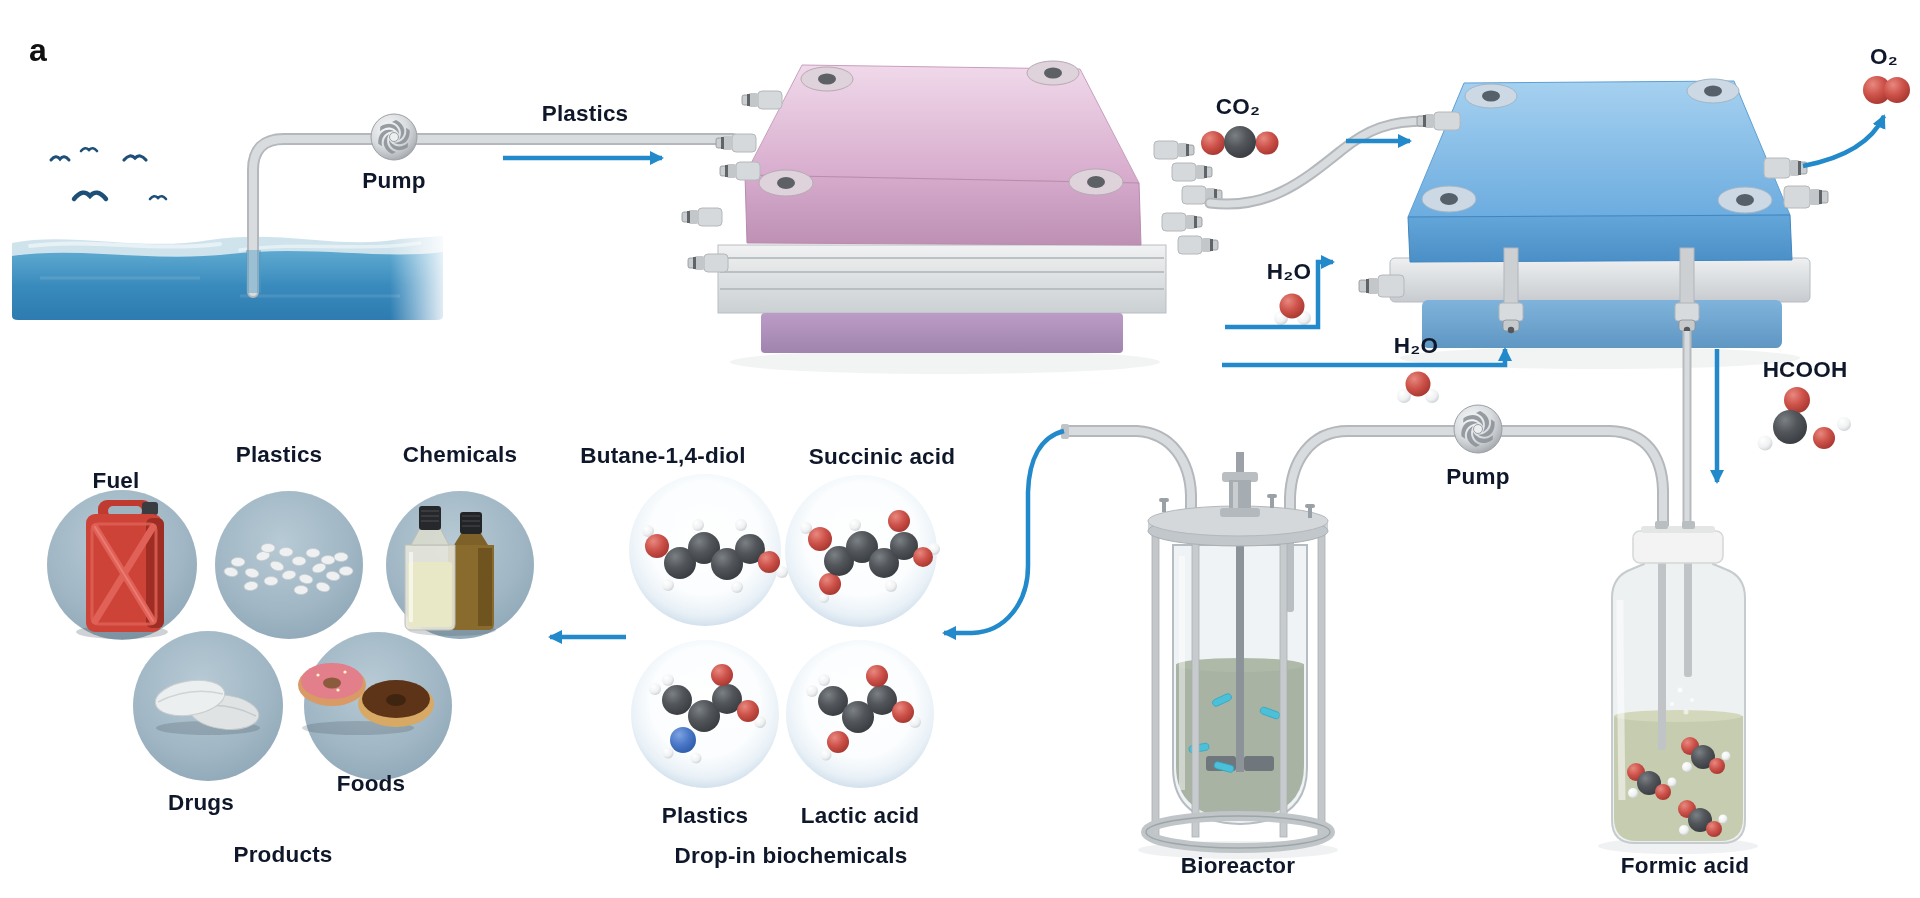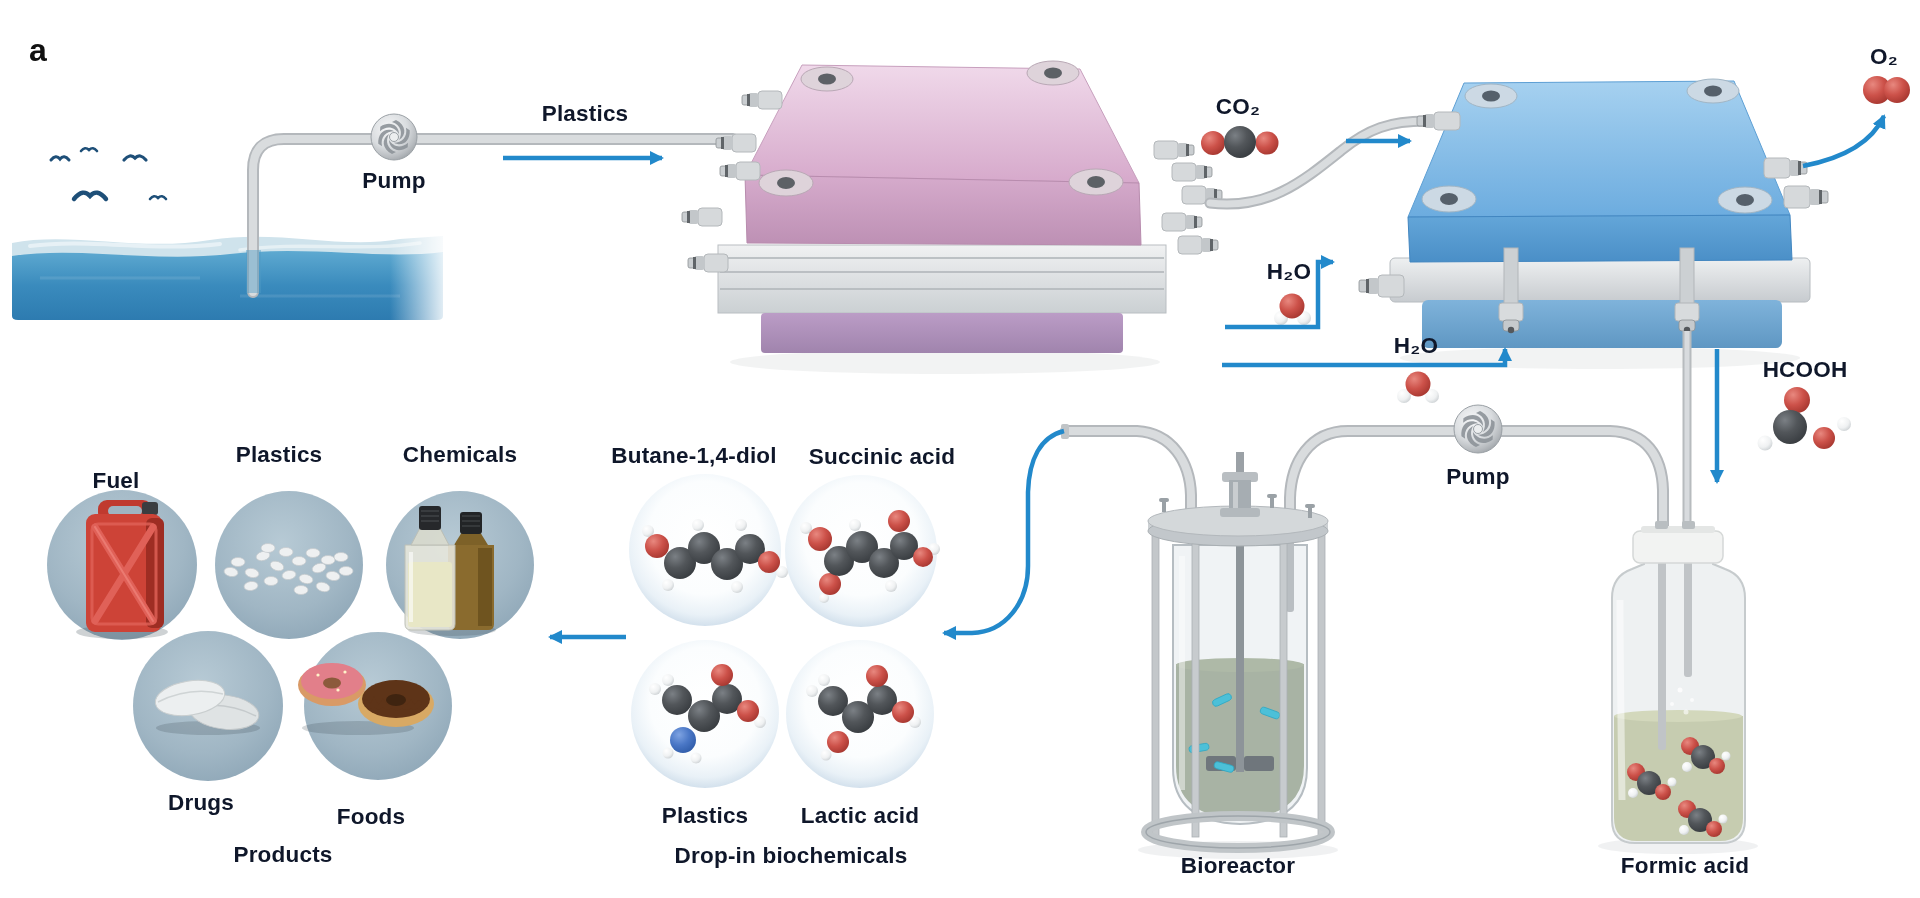--- a/index.html
+++ b/index.html
@@ -579,24 +579,24 @@
 <div class="lbl" style="left:585px;top:114px">Plastics</div>
 <div class="lbl" style="left:394px;top:181px">Pump</div>
 <div class="lbl" style="left:1238px;top:107px">CO₂</div>
 <div class="lbl" style="left:1884px;top:57px">O₂</div>
 <div class="lbl" style="left:1289px;top:272px">H₂O</div>
 <div class="lbl" style="left:1416px;top:346px">H₂O</div>
 <div class="lbl" style="left:1805px;top:370px">HCOOH</div>
 <div class="lbl" style="left:1478px;top:477px">Pump</div>
 <div class="lbl" style="left:1238px;top:866px">Bioreactor</div>
 <div class="lbl" style="left:1685px;top:866px">Formic acid</div>
-<div class="lbl" style="left:694px;top:456px">Butane-1,4-diol</div>
+<div class="lbl" style="left:663px;top:456px">Butane-1,4-diol</div>
 <div class="lbl" style="left:882px;top:457px">Succinic acid</div>
 <div class="lbl" style="left:705px;top:816px">Plastics</div>
 <div class="lbl" style="left:860px;top:816px">Lactic acid</div>
 <div class="lbl" style="left:791px;top:856px">Drop-in biochemicals</div>
 <div class="lbl" style="left:116px;top:481px">Fuel</div>
 <div class="lbl" style="left:279px;top:455px">Plastics</div>
 <div class="lbl" style="left:460px;top:455px">Chemicals</div>
 <div class="lbl" style="left:201px;top:803px">Drugs</div>
-<div class="lbl" style="left:371px;top:817px">Foods</div>
+<div class="lbl" style="left:371px;top:784px">Foods</div>
 <div class="lbl" style="left:283px;top:855px">Products</div>
 </div>
 
 </body></html>

